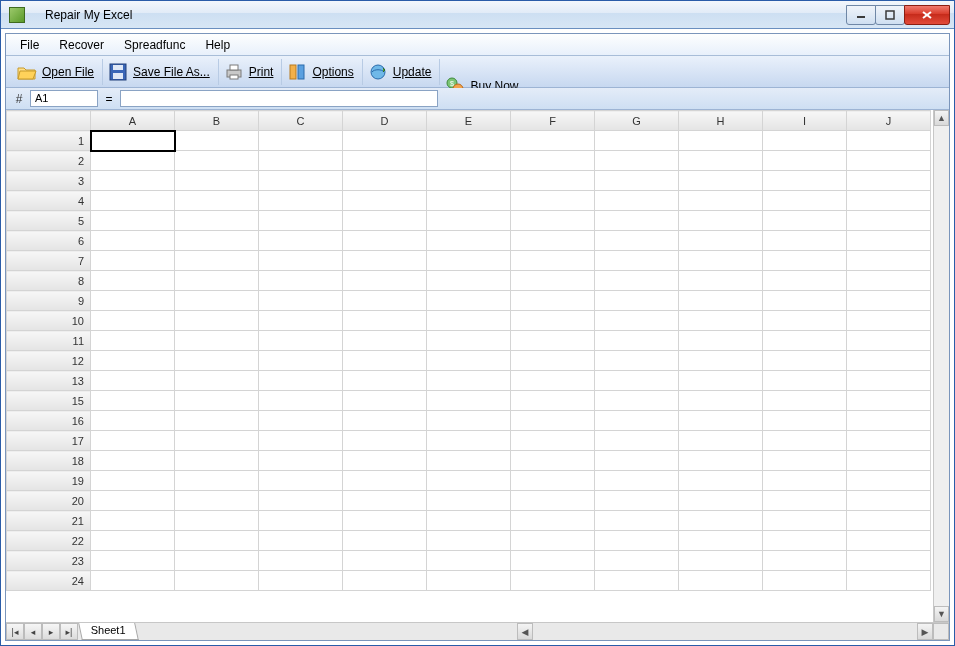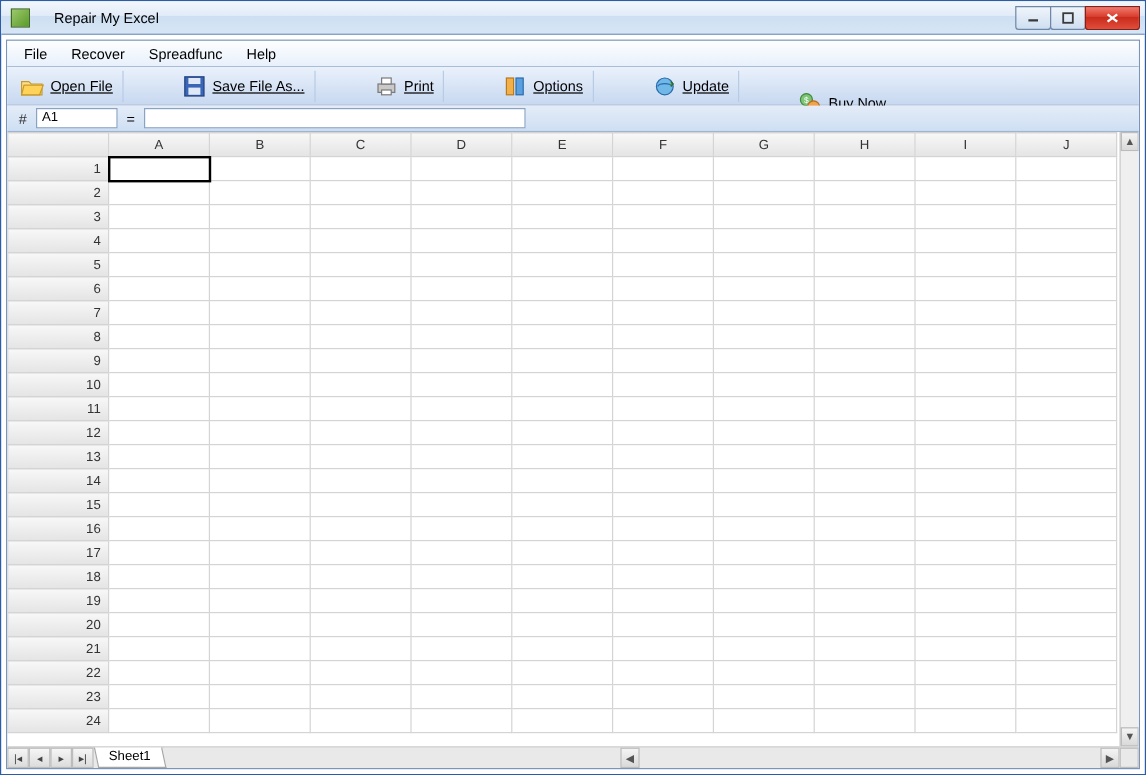--- a/index.html
+++ b/index.html
@@ -71,21 +71,20 @@
     color: #000;
   }
   
   .toolbar {
     height: 32px;
     background: linear-gradient(to bottom,#eaf1fb,#c7d8f0);
     display: flex;
     align-items: center;
     padding: 0 6px;
     border-bottom: 1px solid #9db4d4;
-    gap: 44px;
   }
   .tool-btn {
     display: flex;
     align-items: center;
     padding: 2px 8px 2px 4px;
     height: 26px;
     border-right: 1px solid #b8cbe4;
     gap: 4px;
   }
   .tool-btn:last-child { border-right: none; margin-top: 28px; }
@@ -509,33 +508,20 @@
               <td class="cell"></td>
               <td class="cell"></td>
               <td class="cell"></td>
               <td class="cell"></td>
               <td class="cell"></td>
               <td class="cell"></td>
               <td class="cell"></td>
               <td class="cell"></td>
             </tr>
             <tr>
-              <th class="rowhead">14</th>
-              <td class="cell"></td>
-              <td class="cell"></td>
-              <td class="cell"></td>
-              <td class="cell"></td>
-              <td class="cell"></td>
-              <td class="cell"></td>
-              <td class="cell"></td>
-              <td class="cell"></td>
-              <td class="cell"></td>
-              <td class="cell"></td>
-            </tr>
-            <tr>
               <th class="rowhead">15</th>
               <td class="cell"></td>
               <td class="cell"></td>
               <td class="cell"></td>
               <td class="cell"></td>
               <td class="cell"></td>
               <td class="cell"></td>
               <td class="cell"></td>
               <td class="cell"></td>
               <td class="cell"></td>

